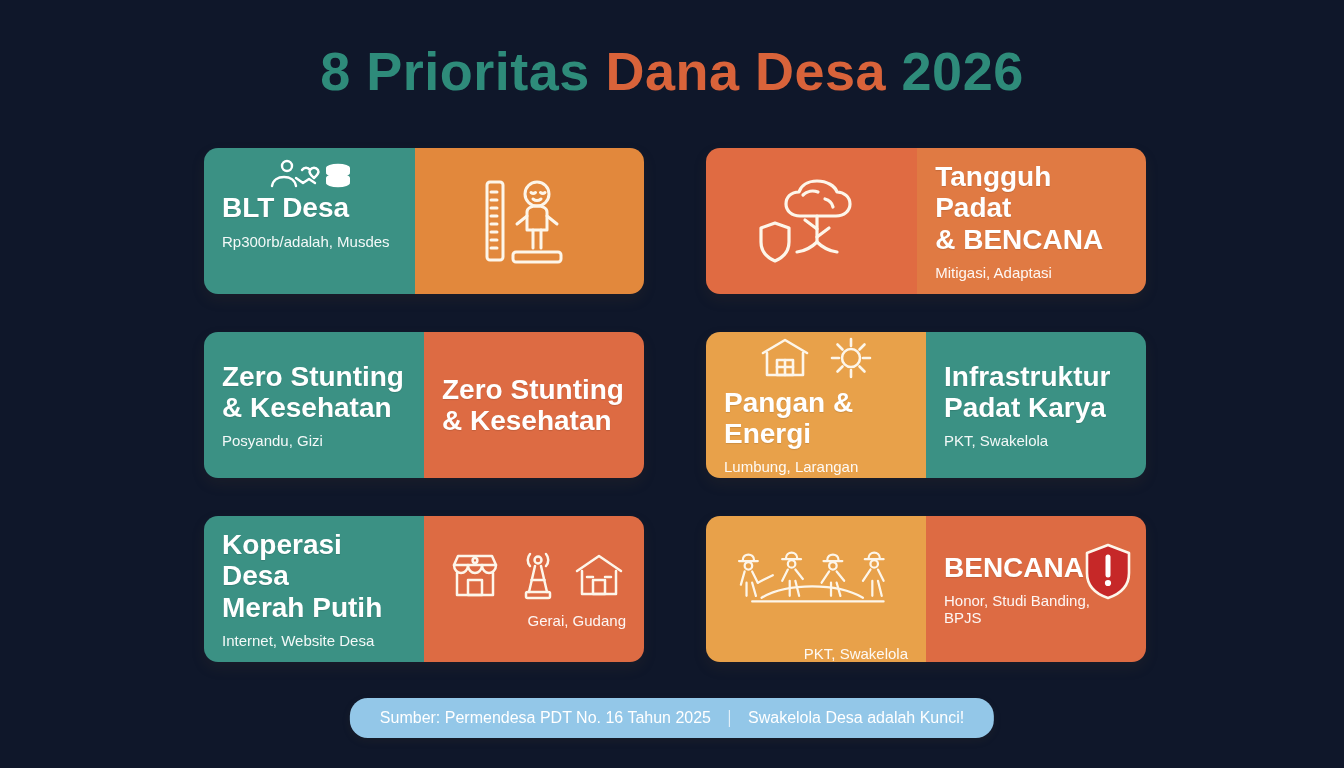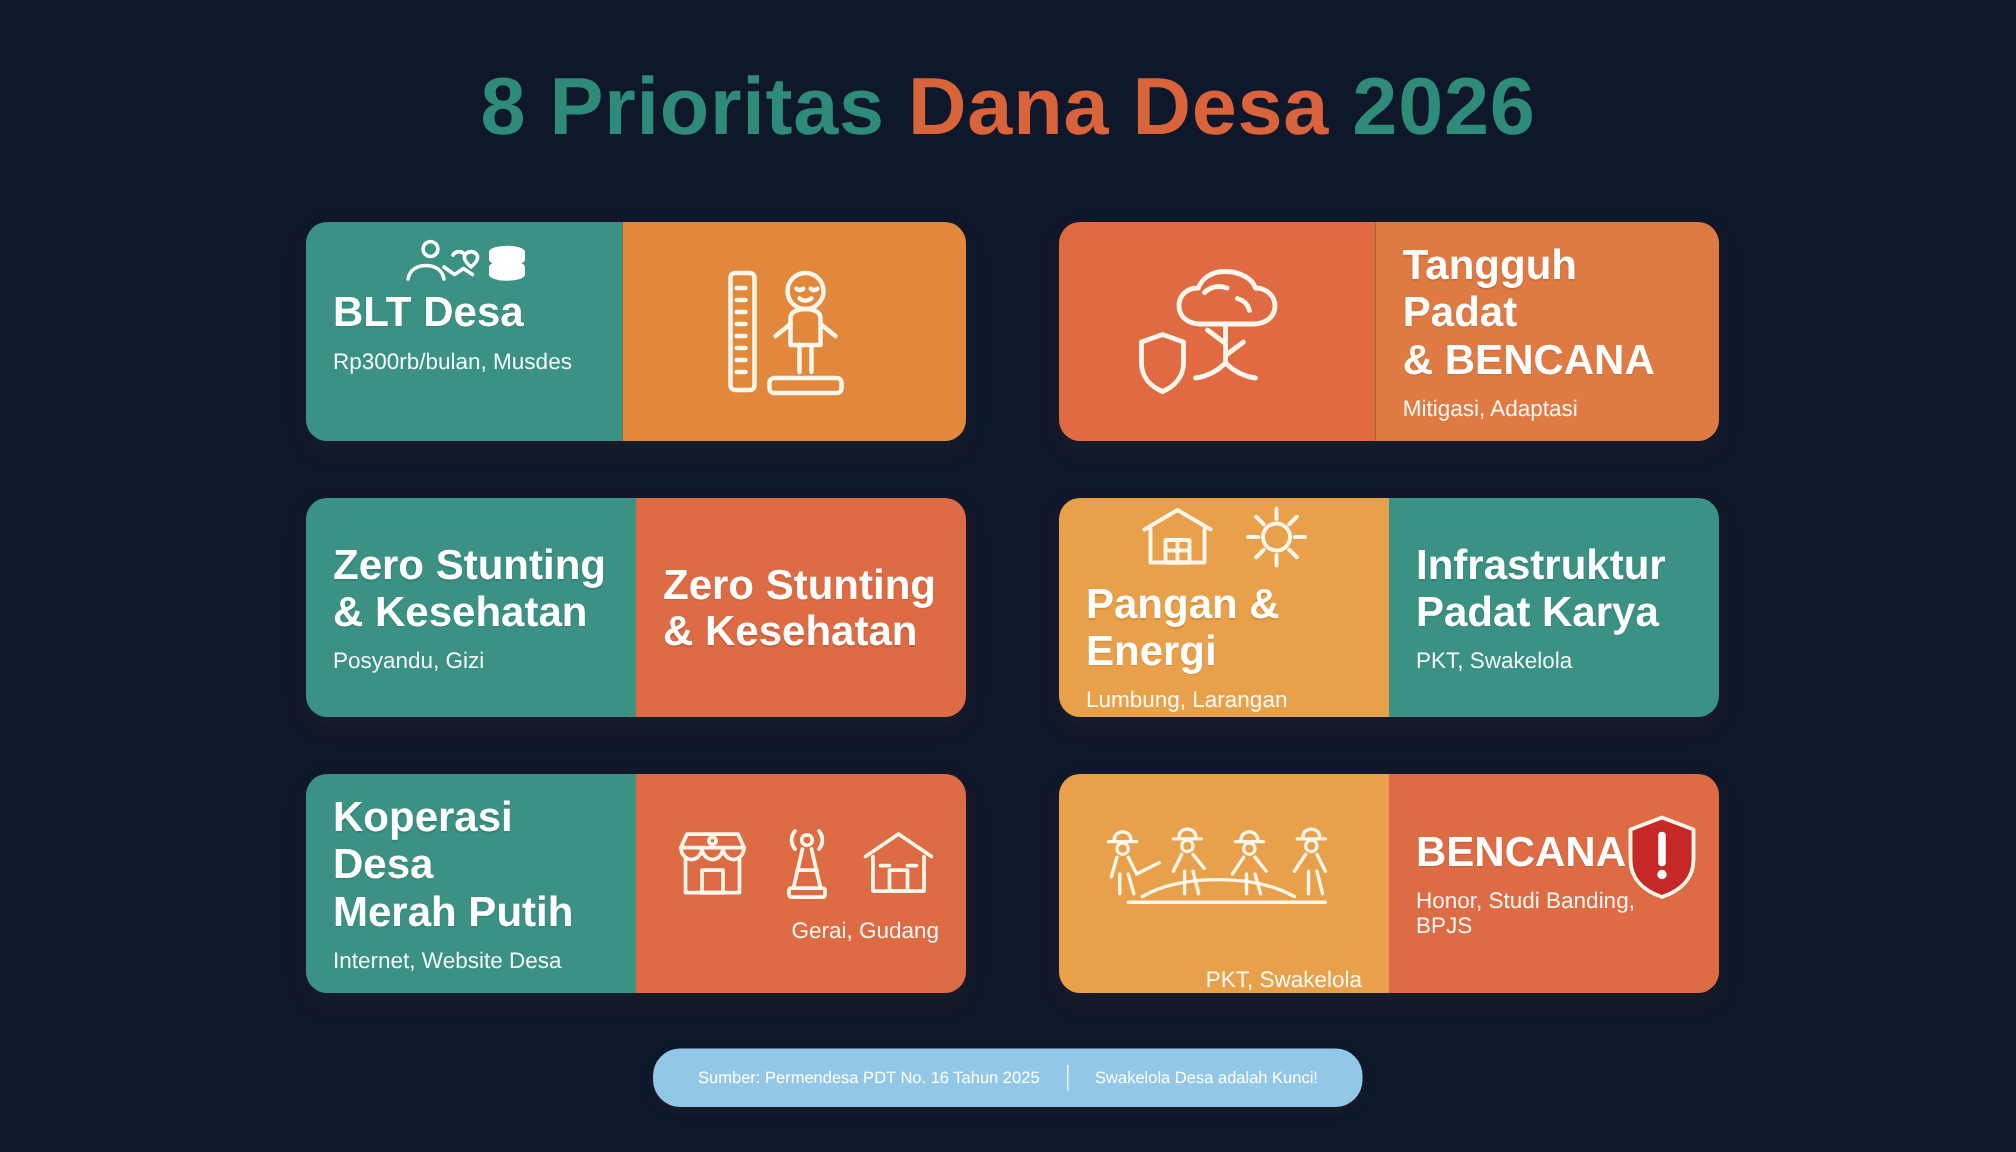--- a/index.html
+++ b/index.html
@@ -112,21 +112,21 @@
   
   .footer {
     position: absolute;
     left: 50%;
     transform: translateX(-50%);
     bottom: 30px;
     background: #93c7e8;
     color: #ffffff;
     border-radius: 18px;
     padding: 11px 30px;
-    font-size: 11px;
+    font-size: 16px;
     display: flex;
     align-items: center;
     gap: 18px;
     white-space: nowrap;
     box-shadow: 0 3px 8px rgba(90,70,40,0.12);
   }
   .divider {
     width: 1px;
     height: 17px;
     background: rgba(255,255,255,0.85);
@@ -139,21 +139,21 @@
 
   <div class="title">
     <span class="t-teal">8 Prioritas </span><span class="t-orange">Dana Desa </span><span class="t-teal">2026</span>
   </div>
 
   <div class="grid">
 
     <div class="card">
       <div class="half left c-teal">
         <div class="head">BLT Desa</div>
-        <div class="sub">Rp300rb/bulan, Musdes</div>
+        <div class="sub">Rp300rb/adalah, Musdes</div>
         <div class="ic-abs" style="top:8px; left:62px;">
           <svg width="96" height="42" viewBox="0 0 96 42">
             <g fill="none" stroke="#ffffff" stroke-width="2.4" stroke-linecap="round" stroke-linejoin="round">
               <path d="M16 10c0-3 2.5-5 5-5s5 2 5 5-2.5 5-5 5-5-2-5-5z"></path>
               <path d="M6 30c1-6 6-9 12-9s11 3 12 9"></path>
               <path d="M30 22l7 5 6-4 6 4"></path>
               <path d="M36 14c2-3 6-3 8 0 2-3 6-3 8 0 1.5 2.5-.5 5-4 8-3.5-3-5.5-5.5-4-8"></path>
             </g>
             <g fill="#ffffff">
               <ellipse cx="72" cy="12" rx="12" ry="4.2"></ellipse>

